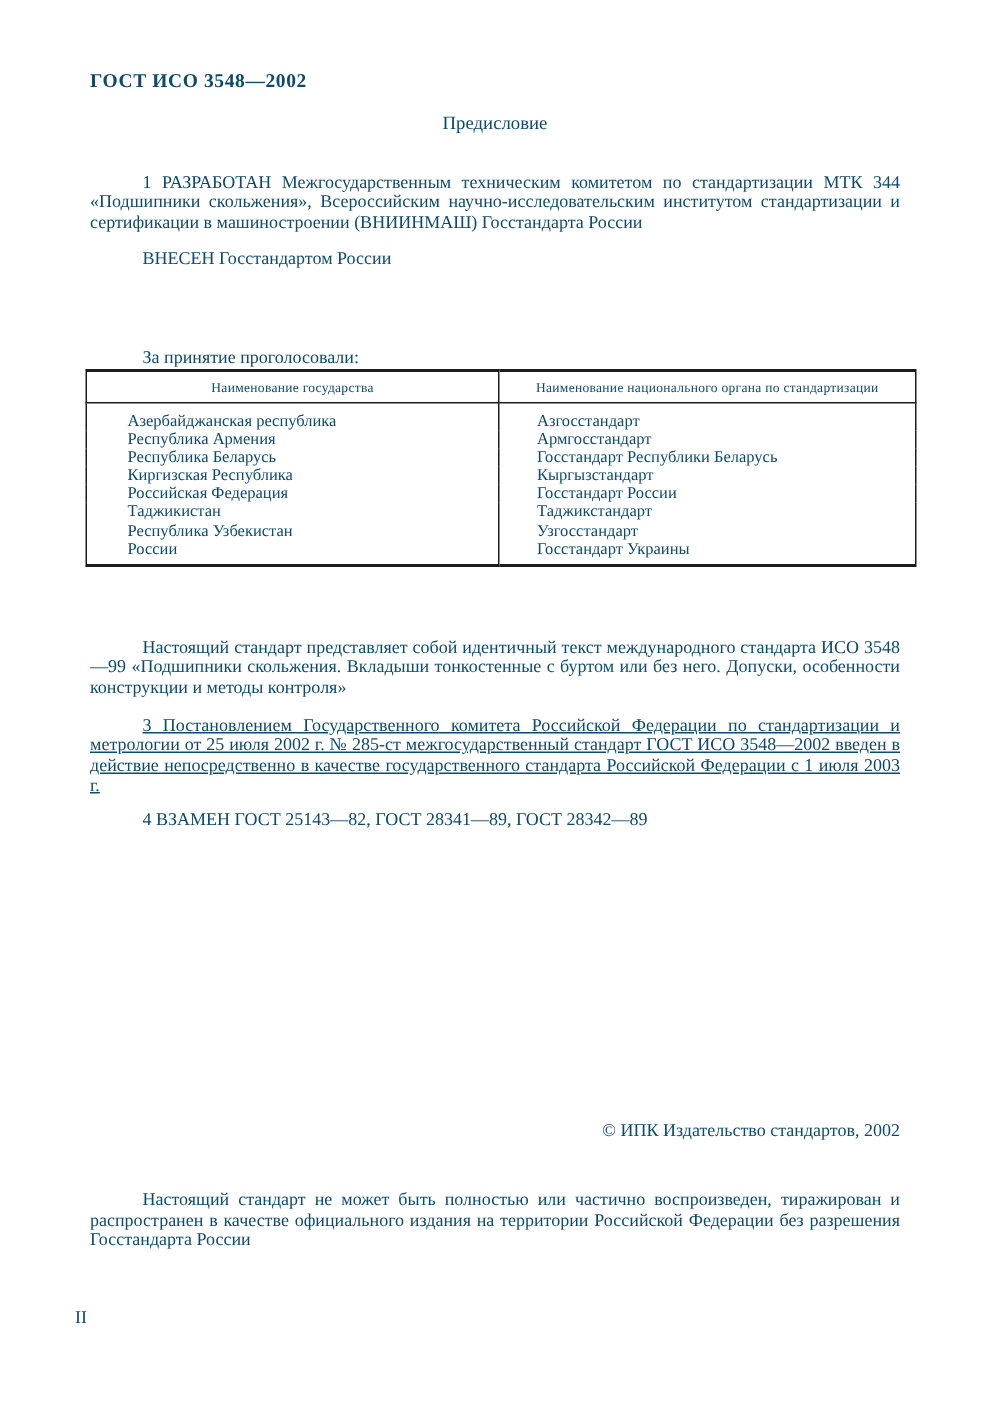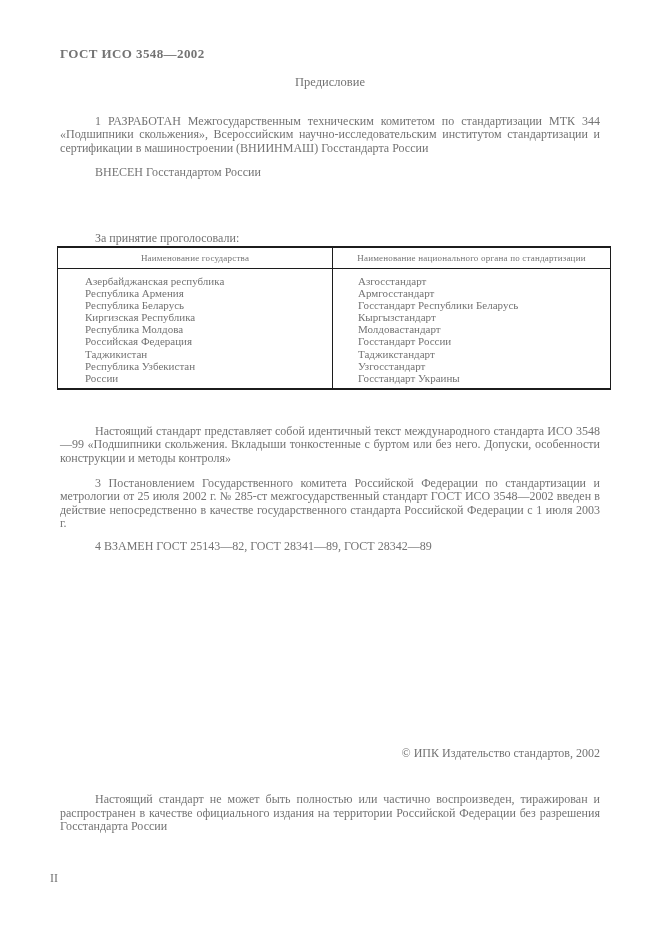--- a/index.html
+++ b/index.html
@@ -6,21 +6,21 @@
     margin: 0;
     padding: 0;
     background: #ffffff;
   }
   .page {
     position: relative;
     width: 661px;
     height: 936px;
     background: #ffffff;
     font-family: "Liberation Serif", "DejaVu Serif", serif;
-    color: #737373;
+    color: #0c4a6e;
     overflow: hidden;
   }
   .abs { position: absolute; }
 
   .doc-header {
     top: 46px; left: 60px; right: 61px;
     font-size: 13px;
     font-weight: bold;
     letter-spacing: 0.4px;
   }
@@ -35,21 +35,21 @@
     line-height: 13.4px;
     text-align: justify;
     text-indent: 35px;
   }
   .para.single { text-align: left; }
   .p-developed { top: 103px; }
   .p-submitted { top: 154px; }
   .p-accepted  { top: 182px; }
   .p-vote      { top: 220px; }
   .p-identity  { top: 413px; }
-  .p-decree    { top: 465px; }
+  .p-decree    { top: 465px; text-decoration: underline; }
   .p-replaces  { top: 528px; }
 
   table.vote-table {
     top: 246px; left: 57px;
     width: 553px;
     border-collapse: collapse;
     table-layout: fixed;
   }
   table.vote-table th {
     border-top: 2px solid #1c1c1c;
@@ -131,24 +131,20 @@
       </tr>
       <tr>
         <td class="col-state">Республика Беларусь</td>
         <td class="col-body">Госстандарт Республики Беларусь</td>
       </tr>
       <tr>
         <td class="col-state">Киргизская Республика</td>
         <td class="col-body">Кыргызстандарт</td>
       </tr>
       <tr>
-        <td class="col-state">Республика Молдова</td>
-        <td class="col-body">Молдовастандарт</td>
-      </tr>
-      <tr>
         <td class="col-state">Российская Федерация</td>
         <td class="col-body">Госстандарт России</td>
       </tr>
       <tr>
         <td class="col-state">Таджикистан</td>
         <td class="col-body">Таджикстандарт</td>
       </tr>
       <tr>
         <td class="col-state">Республика Узбекистан</td>
         <td class="col-body">Узгосстандарт</td>

